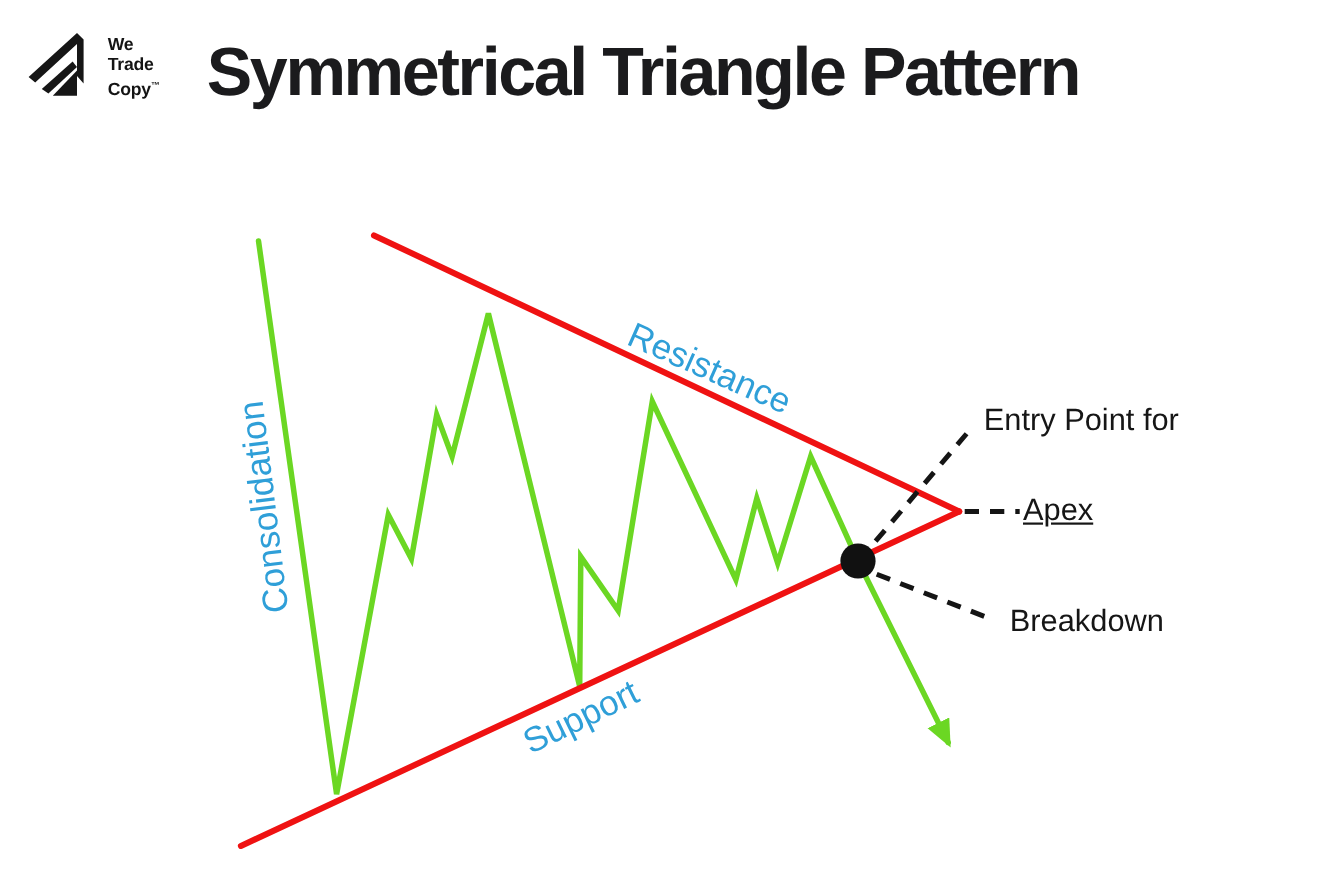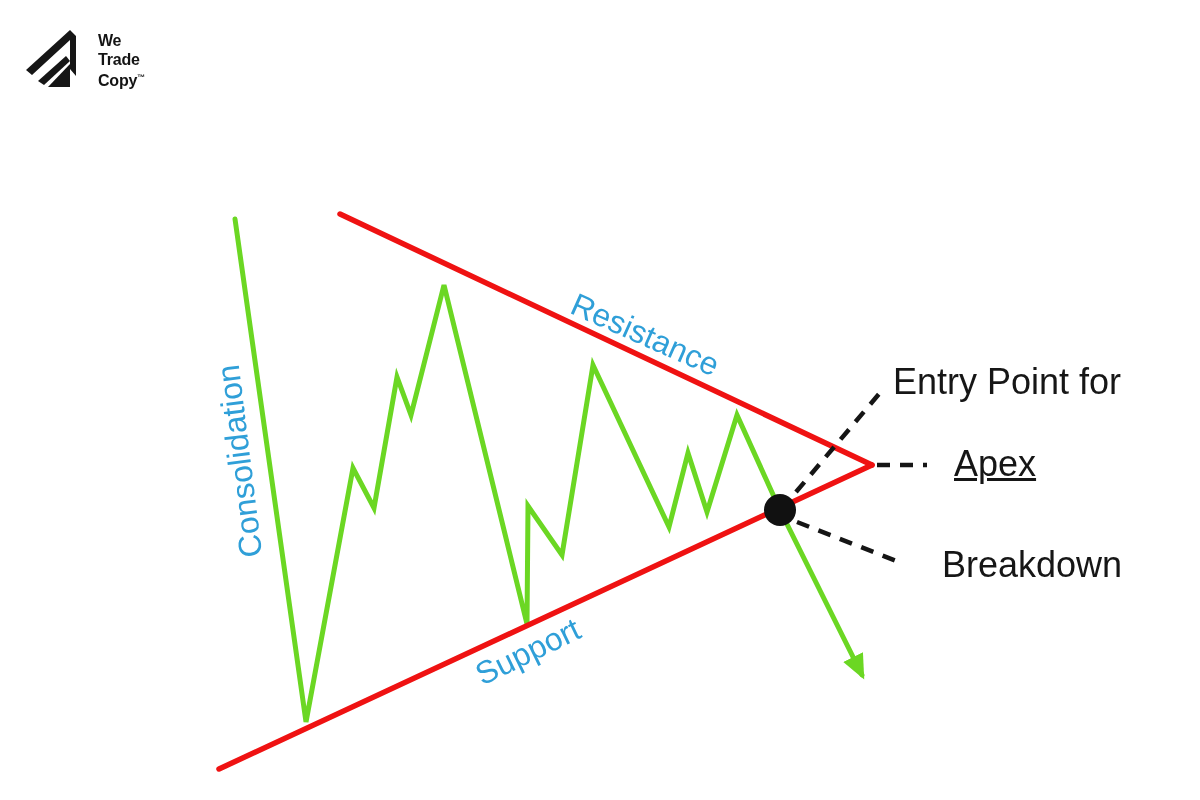--- a/index.html
+++ b/index.html
@@ -55,23 +55,22 @@
     font-size:32px;font-weight:500;color:var(--blue);
     white-space:nowrap;
   }
   .label-consolidation{left:240px;top:461px;transform:translate(-50%,-50%) rotate(-97deg);}
   .label-resistance{left:645px;top:335px;transform:translate(-50%,-50%) rotate(24deg);}
   .label-support{left:528px;top:652px;transform:translate(-50%,-50%) rotate(-26deg);}
 
   
   .ann{
     position:absolute;
-    font-size:36px;font-weight:500;color:var(--ink);
+    font-size:28px;font-weight:500;color:var(--ink);
     white-space:nowrap;
-    margin-left:24px;
   }
   .ann-entry{left:983px;top:382px;transform:translate(-50%,-50%);text-align:center;line-height:40px;}
   .ann-apex{left:930px;top:464px;transform:translateY(-50%);text-decoration:underline;}
   .ann-breakdown{left:918px;top:565px;transform:translateY(-50%);text-align:right;}
 </style>
 </head>
 <body>
 
 <div class="stage">
 
@@ -81,20 +80,21 @@
       <path d="M14,57 L42,32 L46,37 L20,61 Z"></path>
       <path d="M24,63 L46,40 L46,63 Z"></path>
     </svg>
     <div class="logo-text">
       <span>We</span>
       <span>Trade</span>
       <span><span>Copy</span><span class="logo-tm">™</span></span>
     </div>
   </div>
 
+  <h1 class="page-title">Symmetrical Triangle Pattern</h1>
 
   <svg id="diagram-svg" width="1200" height="800" viewBox="0 0 1200 800">
     <defs>
       <marker id="arrowhead" markerWidth="6" markerHeight="5" refX="4" refY="2.2" orient="auto" markerUnits="strokeWidth">
         <path d="M0,0 L5,2.2 L0,4.4 Z" class="arrow-fill"></path>
       </marker>
     </defs>
   <polyline points="235,219 306,722 353,468 374,508 397,377 411,415 444,285 527,624 528,506 562,555 593,365 669,527 688,453 707,512 737,415 780,510 862,675" class="price-line" marker-end="url(#arrowhead)"></polyline>
       <line x1="340" y1="214" x2="872" y2="465" class="line-red"></line>
       <line x1="219" y1="769" x2="872" y2="465" class="line-red"></line>

